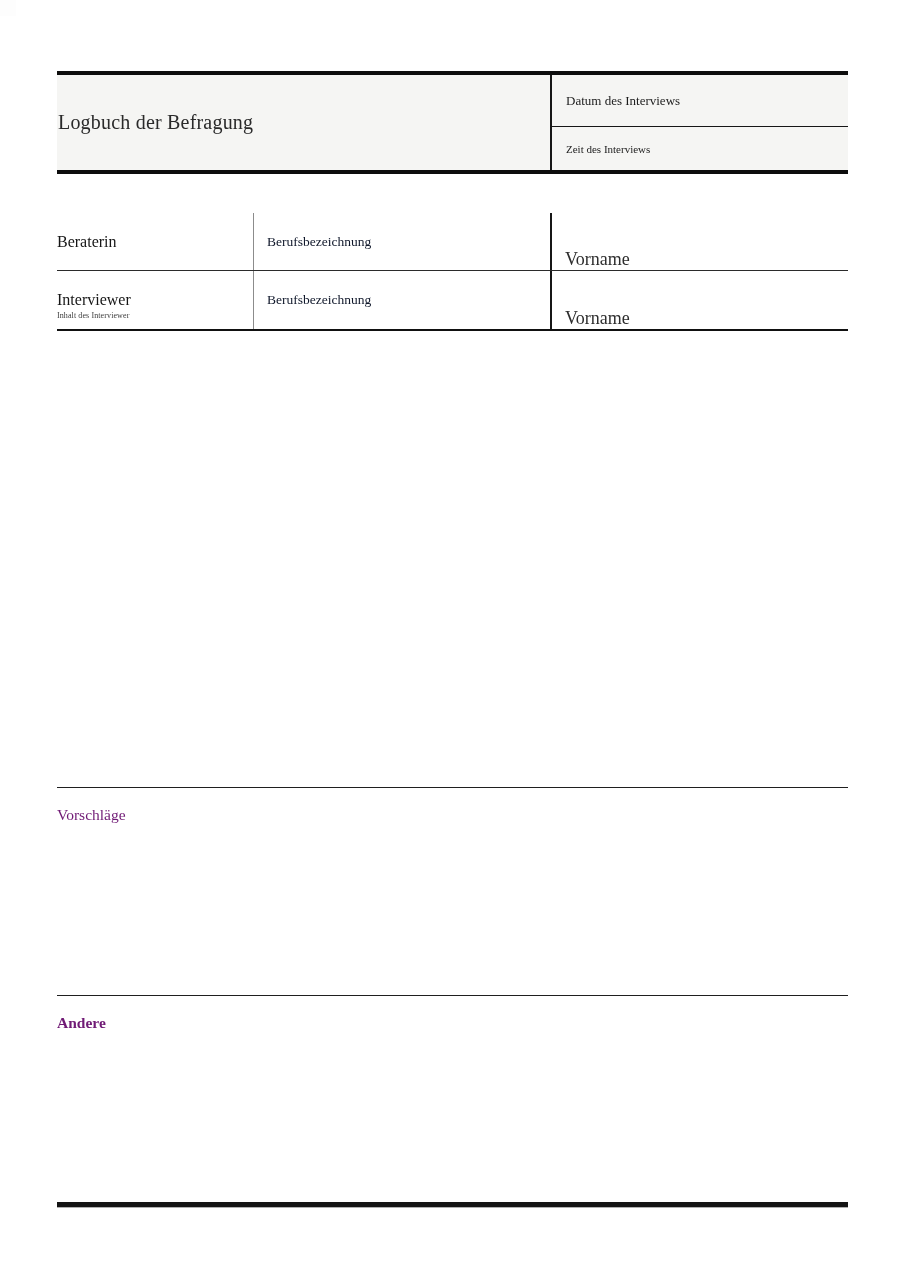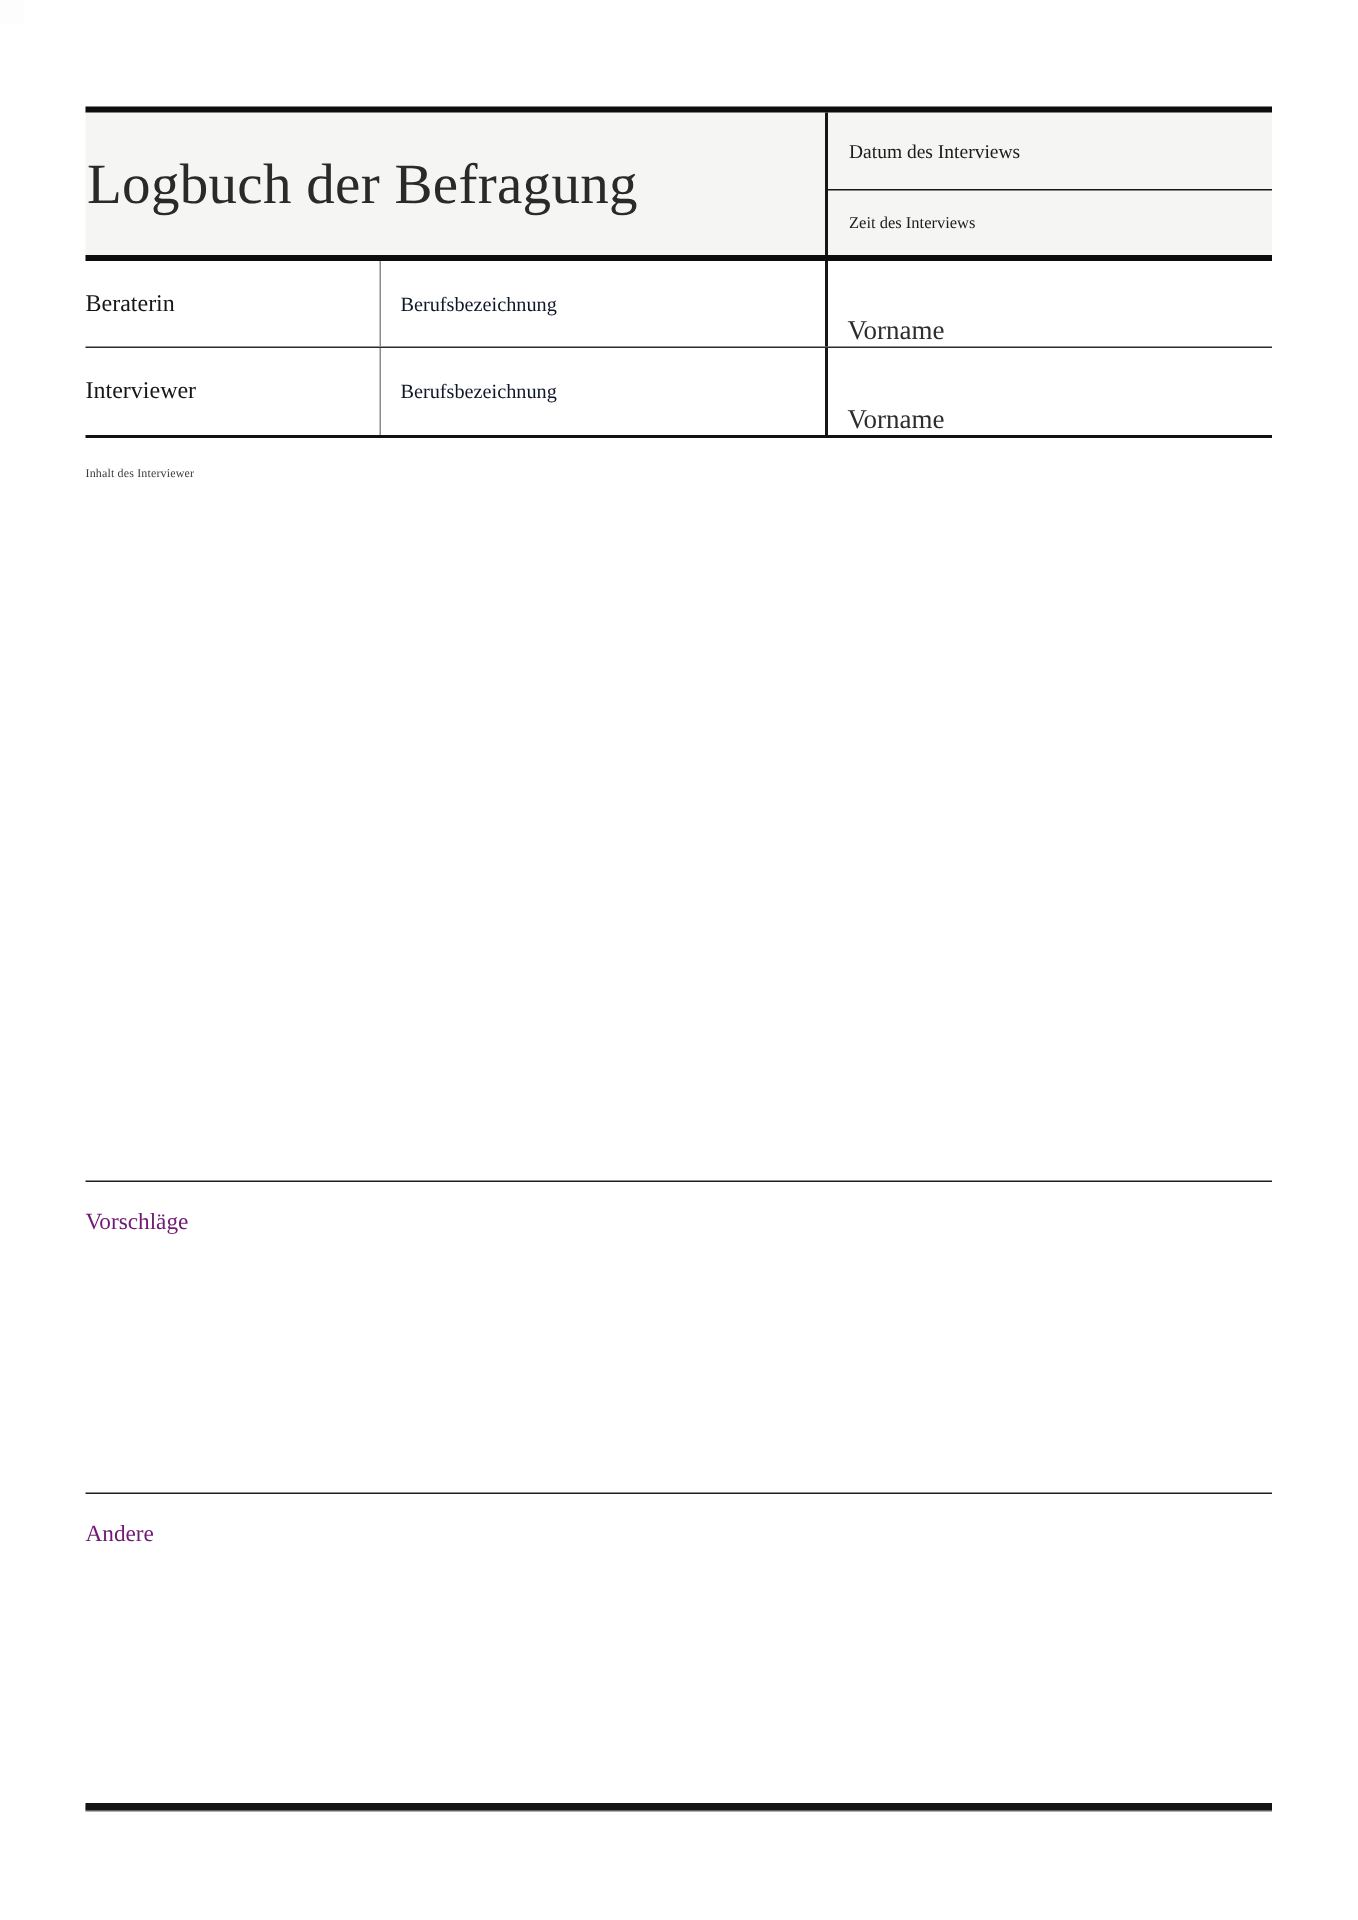--- a/index.html
+++ b/index.html
@@ -23,39 +23,39 @@
     box-sizing: border-box;
     border-top: 4px solid #0d0d0d;
     border-bottom: 4px solid #0d0d0d;
     background: #f5f5f3;
     display: flex;
   }
   .title-cell {
     width: 493px; box-sizing: border-box;
     display: flex; align-items: center; padding-left: 1px;
   }
-  .title-text { font-size: 38px; color: #2a2a2a; letter-spacing: 0.2px; }
+  .title-text { font-size: 20px; color: #2a2a2a; letter-spacing: 0.2px; }
   .header-right {
     width: 298px; box-sizing: border-box;
     border-left: 2px solid #161616;
     display: flex; flex-direction: column; font-family: Liberation Serif, serif;
   }
   .hr-cell { box-sizing: border-box; display: flex; align-items: center; padding-left: 14px; }
   .date-cell { height: 52px; border-bottom: 1.5px solid #161616; font-size: 13px; }
   .time-cell { flex: 1; font-size: 11px; }
 
   
   .rows-table {
     position: absolute; left: 57px; top: 174px; width: 791px;
     box-sizing: border-box;
     border-bottom: 2.5px solid #111111;
     background: #ffffff;
   }
   .p-row { display: flex; height: 58px; box-sizing: border-box; }
-  .p-row.first { border-bottom: 1.5px solid #2b2b2b; }
+  .p-row.first { border-bottom: 1.5px solid #2b2b2b; margin-top: 39px; }
   .role-cell {
     width: 196px; box-sizing: border-box;
     display: flex; align-items: center;
     font-size: 16px; color: #161616;
   }
   .job-cell {
     width: 297px; box-sizing: border-box;
     border-left: 1.5px solid #8c8c8c;
     display: flex; align-items: center; padding-left: 13px;
     font-size: 13.5px; color: #0f172a;
@@ -79,21 +79,21 @@
     border-top: 1.5px solid #1f1f1f;
   }
   .rule-vorschlaege { top: 787px; }
   .rule-andere { top: 995px; }
 
   .section-label {
     position: absolute; left: 57px;
     font-size: 15.5px; color: #701a75;
   }
   .label-vorschlaege { top: 806px; }
-  .label-andere { top: 1014px; }
+  .label-andere { top: 1014px; font-weight: bold; }
 
   .suggestions-area { position: absolute; left: 57px; top: 832px; width: 791px; height: 160px; }
   .other-area { position: absolute; left: 57px; top: 1040px; width: 791px; height: 160px; }
 
   .bottom-bar {
     position: absolute; left: 57px; top: 1202px; width: 791px; height: 5px;
     background: #141414;
     box-shadow: 0 1px 0 rgba(80,80,80,0.45);
   }
 </style>

